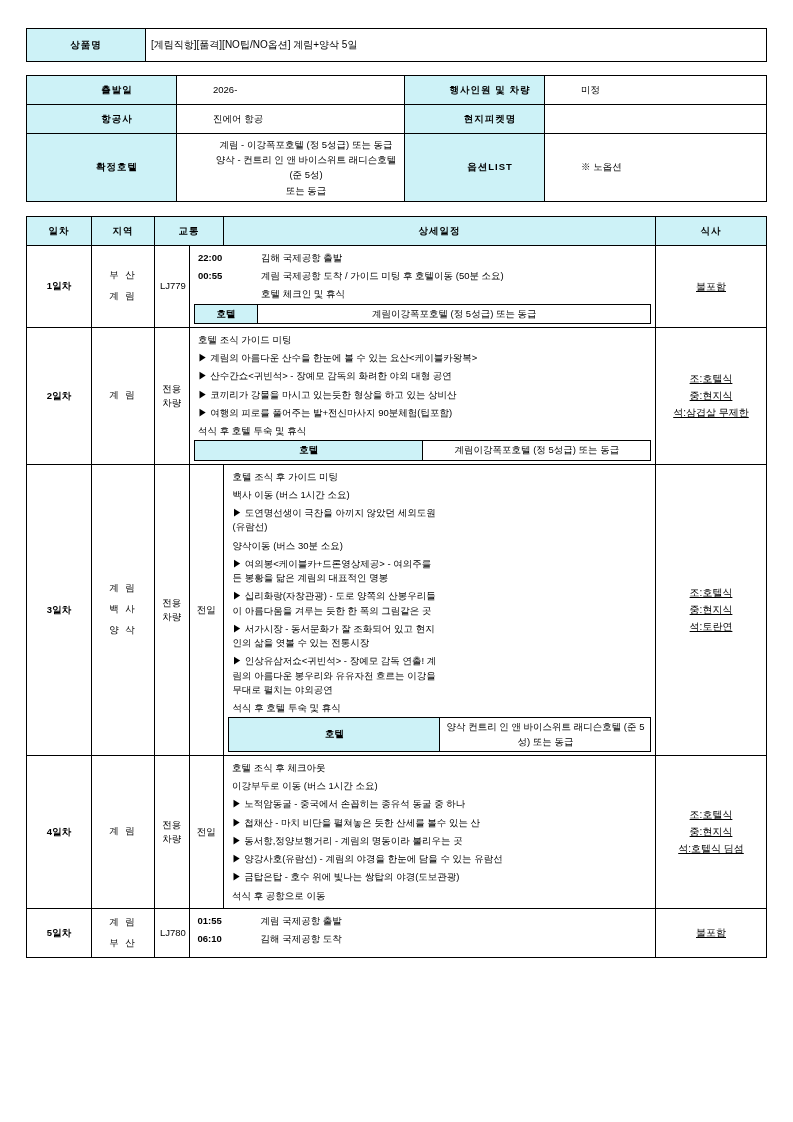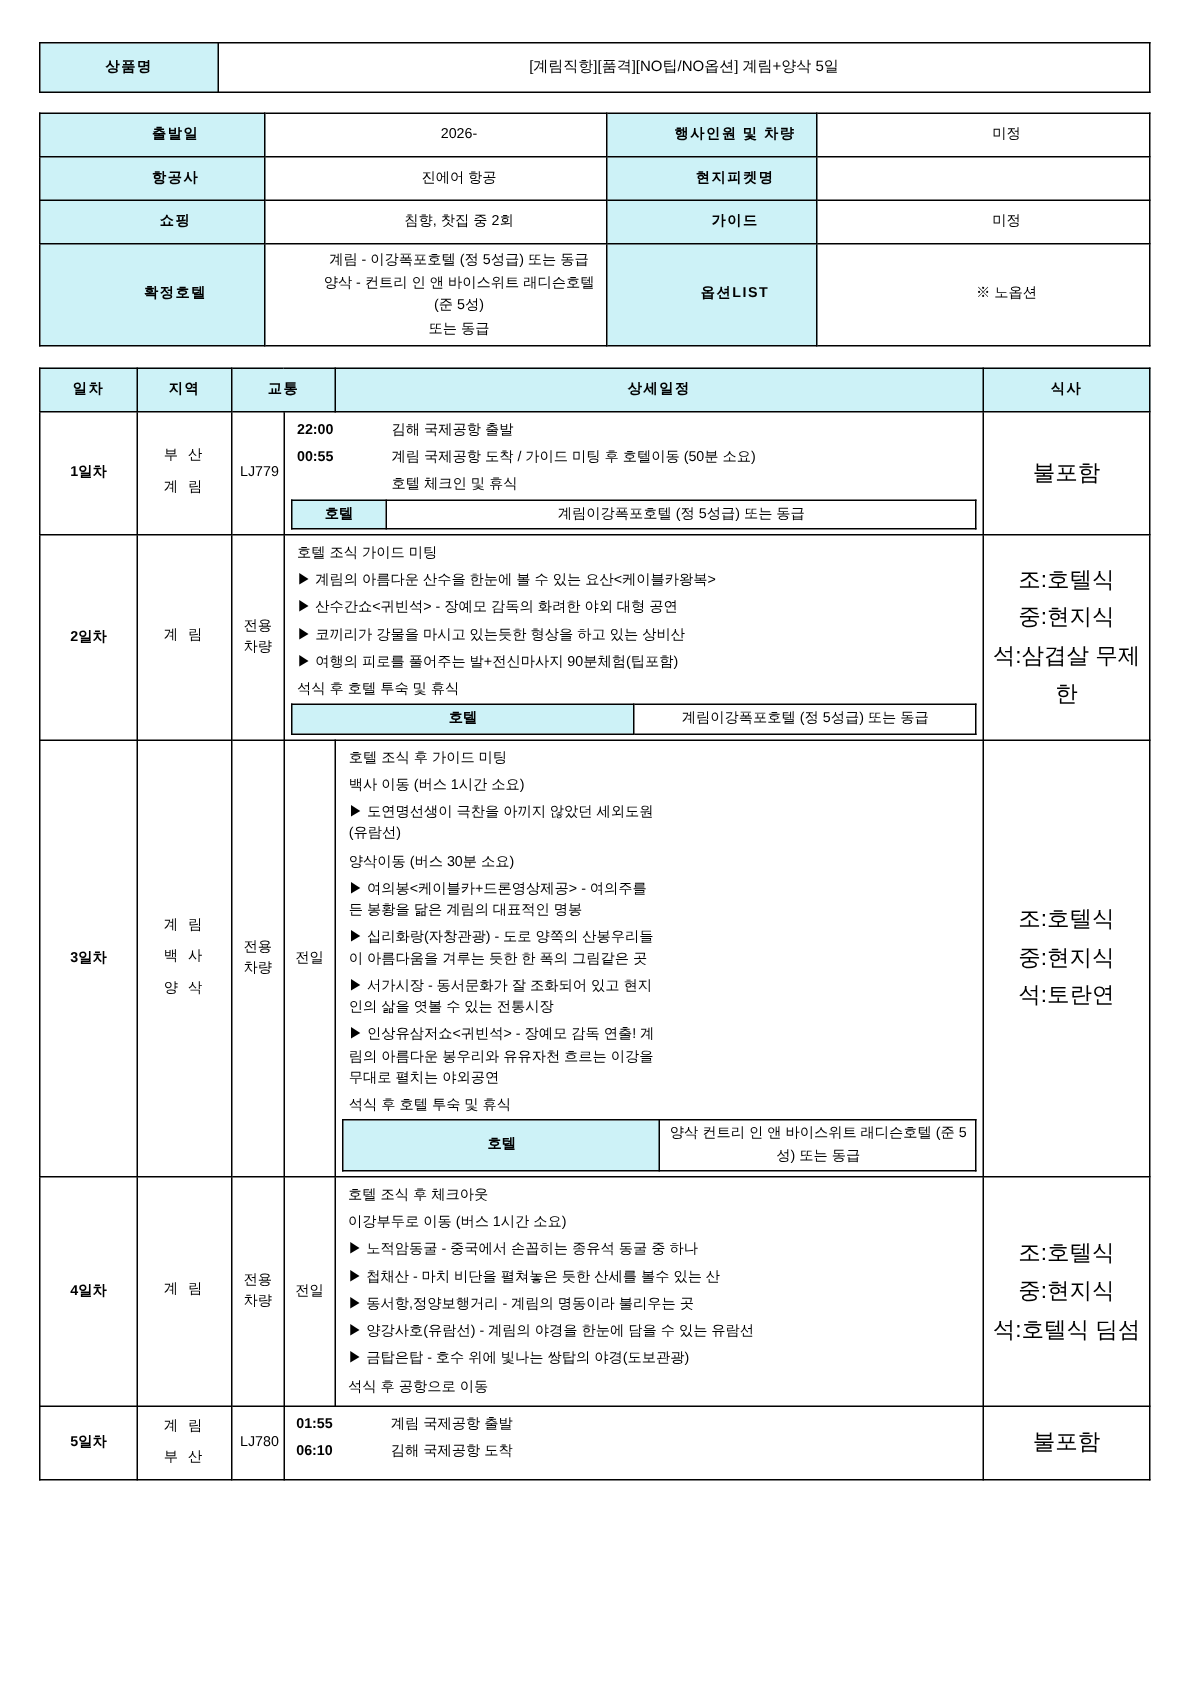--- a/index.html
+++ b/index.html
@@ -36,21 +36,21 @@
   .cyan {
     background: #cdf2f7;
     text-align: center;
     font-weight: bold;
     letter-spacing: 1px;
   }
   .cyan-light {
     background: #d9f4f9;
   }
   .ctr { text-align: center; }
-  .lft { text-align: center; }
+  .lft { text-align: left; }
   
   .hdr-top { margin-bottom: 13px; }
   .hdr-top td { height: 26px; }
   .prodname { font-size: 10px; }
   .hdr-info td { height: 22px; padding-left: 36px; }
   .hdr-info .lbl { width: 108px; }
   .hdr-info .lbl2 { width: 98px; }
   .multi { line-height: 1.6; }
   
   .itin { margin-top: 14px; }
@@ -66,21 +66,22 @@
   }
   .areacell {
     text-align: center;
     letter-spacing: 2px;
     line-height: 2.2;
   }
   .transcell { text-align: center; }
   .mealcell {
     text-align: center;
     line-height: 1.7;
-    font-size: 15px;
+    font-size: 10px;
+    text-decoration: underline;
   }
   
   .detail { width: 100%; border-collapse: collapse; table-layout: fixed; }
   .detail td {
     border: none;
     padding: 2px 3px 2px 4px;
     font-size: 9.5px;
     line-height: 1.5;
     margin-top: 39px;
   }
@@ -127,26 +128,20 @@
       <td class="cyan lbl2">행사인원 및 차량</td>
       <td class="lft" style="width:180px;">미정</td>
     </tr>
     <tr>
       <td class="cyan lbl">항공사</td>
       <td class="lft">진에어 항공</td>
       <td class="cyan lbl2">현지피켓명</td>
       <td class="lft"></td>
     </tr>
     <tr>
-      <td class="cyan lbl">쇼핑</td>
-      <td class="lft">침향, 찻집 중 2회</td>
-      <td class="cyan lbl2">가이드</td>
-      <td class="lft">미정</td>
-    </tr>
-    <tr>
       <td class="cyan lbl" style="height:58px;">확정호텔</td>
       <td class="ctr multi" style="white-space:pre-line;">계림 - 이강폭포호텔 (정 5성급) 또는 동급
 양삭 - 컨트리 인 앤 바이스위트 래디슨호텔 (준 5성)
 또는 동급</td>
       <td class="cyan lbl2">옵션LIST</td>
       <td class="lft">※ 노옵션</td>
     </tr>
   </tbody>
     </table>
 

